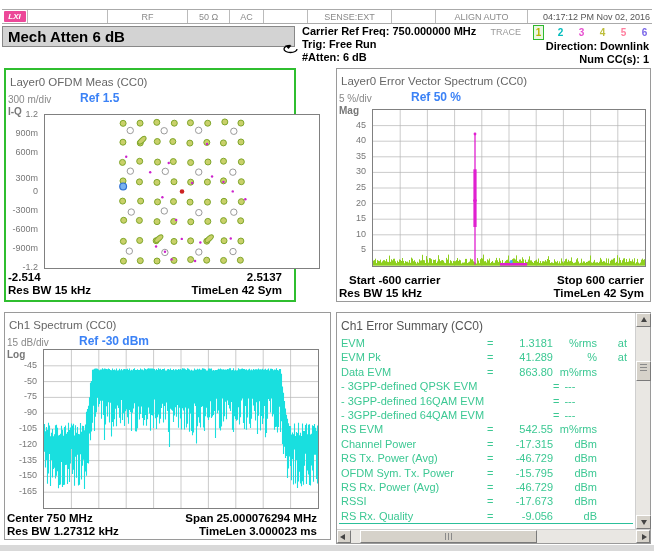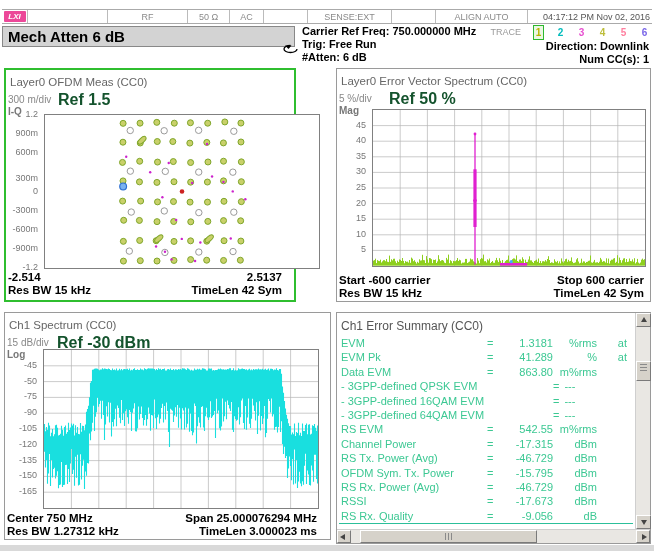--- a/index.html
+++ b/index.html
@@ -27,37 +27,37 @@
   .trace-num.sel{border:1px solid #2db82d;background:#eaf7e2}
 
   
   .panel{position:absolute;background:#fff;border:1px solid #9a9a9a;box-sizing:border-box}
   #p1{left:4px;top:68px;width:292px;height:234px;border:2px solid #2fbe2f}
   #p2{left:336px;top:68px;width:315px;height:234px}
   #p3{left:4px;top:312px;width:327px;height:228px}
   #p4{left:336px;top:312px;width:315px;height:232px}
   .p-title{position:absolute;left:4px;top:6px;font-size:11.5px;color:#666;white-space:nowrap}
   .p-scale{position:absolute;left:2px;top:24px;font-size:10px;color:#888;white-space:nowrap}
-  .p-ref{position:absolute;left:52px;top:21px;font-size:16px;font-weight:bold;color:#14532d;white-space:nowrap}
+  .p-ref{position:absolute;left:74px;top:21px;font-size:12px;font-weight:bold;color:#3b82f6;white-space:nowrap}
   .p-axis{position:absolute;left:2px;top:36px;font-size:10px;font-weight:bold;color:#777}
   .ylabels{position:absolute;font-size:9px;color:#777}
   .ylabels span{position:absolute;right:4px;white-space:nowrap}
   .plot{position:absolute;border:1px solid #808080;background:#fff;box-sizing:content-box}
   .xlab{position:absolute;font-size:11.5px;font-weight:bold;color:#000;white-space:nowrap}
   .foot{position:absolute;font-size:11.5px;font-weight:bold;color:#000;white-space:nowrap}
 
   
   #p1 .ylabels{left:0;top:44px;width:36px;height:153px}
   #p1 .plot{left:38px;top:44px;width:274px;height:153px}
   #p1 .xlab.l{left:2px;top:201px}   #p1 .xlab.r{right:12px;top:201px}
   #p1 .foot.l{left:2px;top:214px}   #p1 .foot.r{right:12px;top:214px}
 
   #p2 .ylabels{left:0;top:40px;width:33px;height:156px}
   #p2 .plot{left:35px;top:40px;width:272px;height:156px}
-  #p2 .xlab.l{left:2px;top:205px}   #p2 .xlab.r{right:6px;top:205px}
+  #p2 .xlab.l{left:12px;top:205px}   #p2 .xlab.r{right:6px;top:205px}
   #p2 .foot.l{left:2px;top:218px}   #p2 .foot.r{right:6px;top:218px}
 
   #p3 .ylabels{left:0;top:36px;width:36px;height:158px}
   #p3 .plot{left:38px;top:36px;width:274px;height:158px}
   #p3 .xlab.l{left:2px;top:199px}   #p3 .xlab.r{right:13px;top:199px}
   #p3 .foot.l{left:2px;top:212px}   #p3 .foot.r{right:13px;top:212px}
 
   
   #p4 .p-title{color:#555;font-size:12px}
   .sum-rows{position:absolute;left:4px;top:23px;width:292px}

